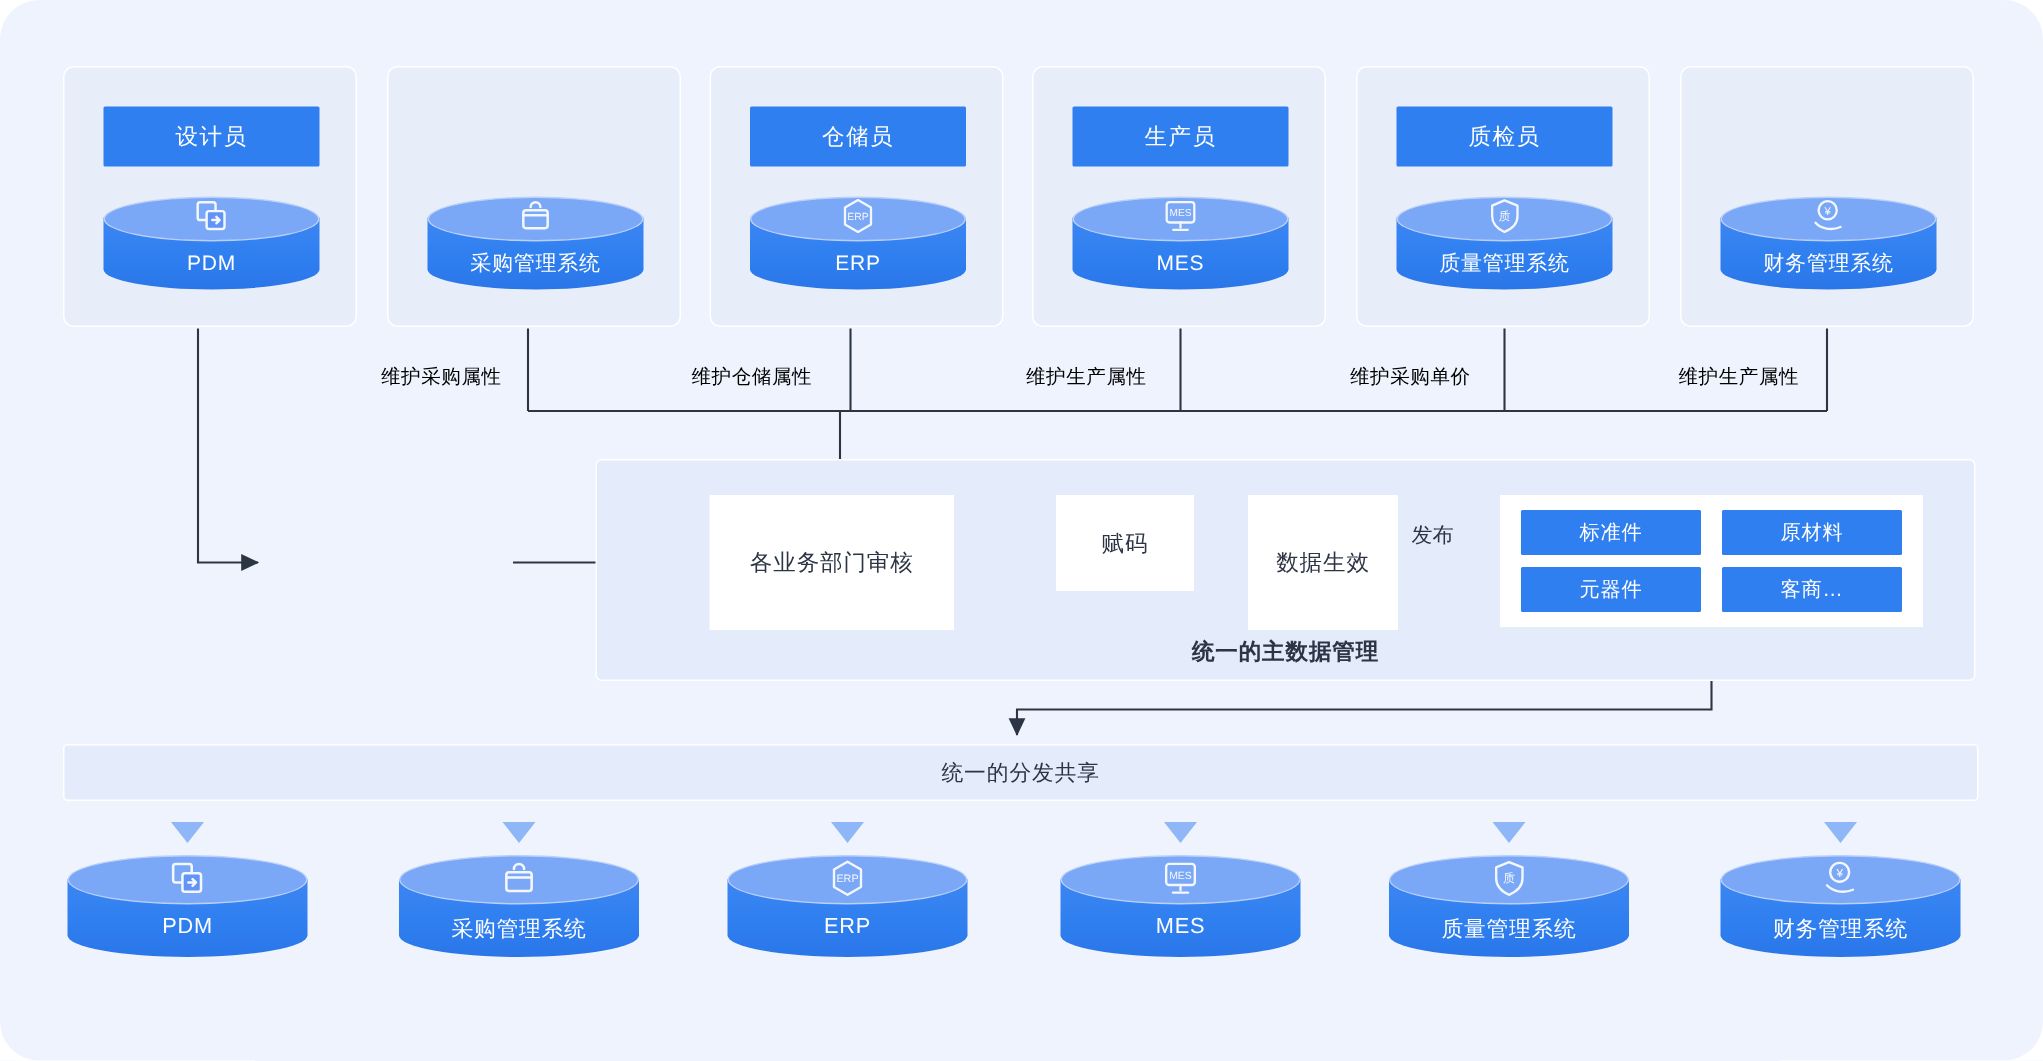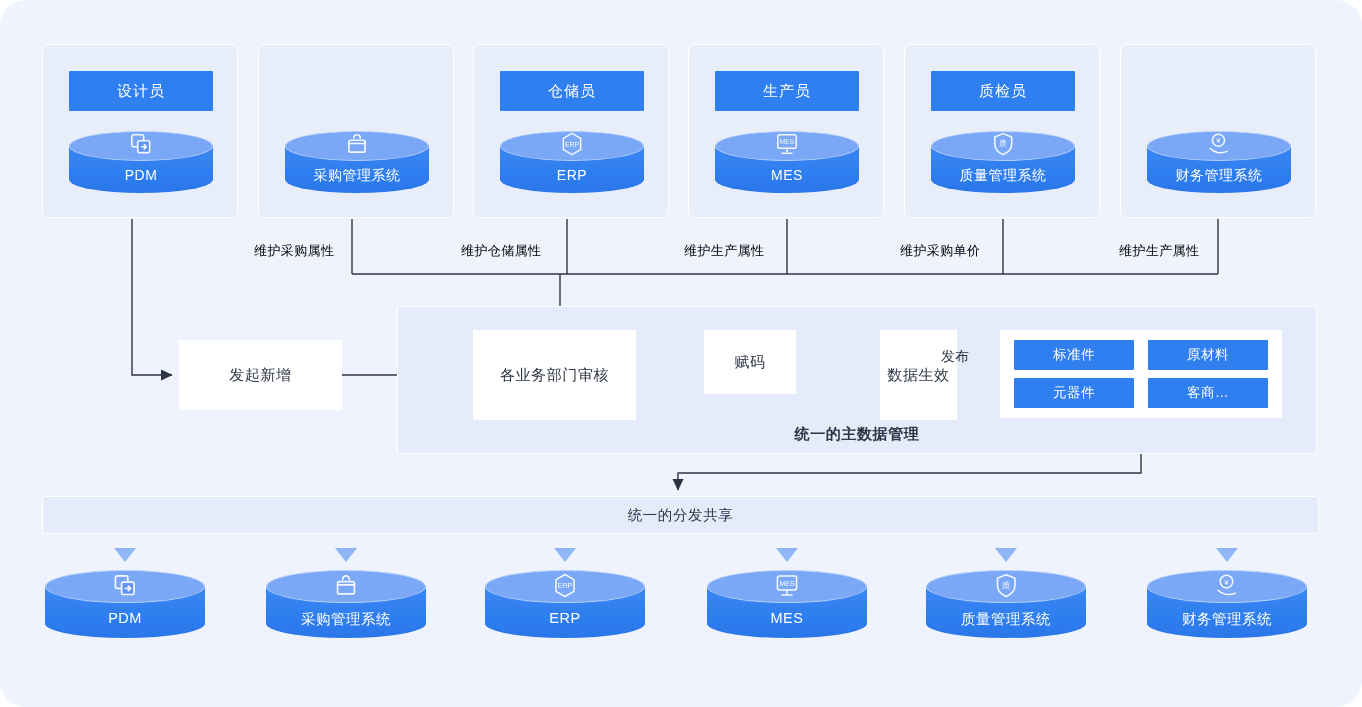--- a/index.html
+++ b/index.html
@@ -328,24 +328,23 @@
 
   <div class="conn-label" style="left:254px; top:242px">维护采购属性</div>
   <div class="conn-label" style="left:461px; top:242px">维护仓储属性</div>
   <div class="conn-label" style="left:684px; top:242px">维护生产属性</div>
   <div class="conn-label" style="left:900px; top:242px">维护采购单价</div>
   <div class="conn-label" style="left:1119px; top:242px">维护生产属性</div>
 
   <div id="mdm-panel"></div>
   <div id="mdm-title" style="left:397px; top:425px; width:920px; bottom:auto;">统一的主数据管理</div>
 
-  <div class="proc-box" style="left:179px; top:340px; width:163px; height:70px">发起新增</div>
   <div class="proc-box" style="left:473px; top:330px; width:163px; height:90px">各业务部门审核</div>
   <div class="proc-box" style="left:704px; top:330px; width:92px; height:64px">赋码</div>
-  <div class="proc-box" style="left:880px; top:330px; width:77px; height:90px">数据生效</div>
+  <div class="proc-box" style="left:832px; top:330px; width:100px; height:90px">数据生效</div>
 
   <div id="publish-label">发布</div>
 
   <div id="cat-card">
     <div class="cat-chip">标准件</div>
     <div class="cat-chip">原材料</div>
     <div class="cat-chip">元器件</div>
     <div class="cat-chip">客商…</div>
   </div>
 

